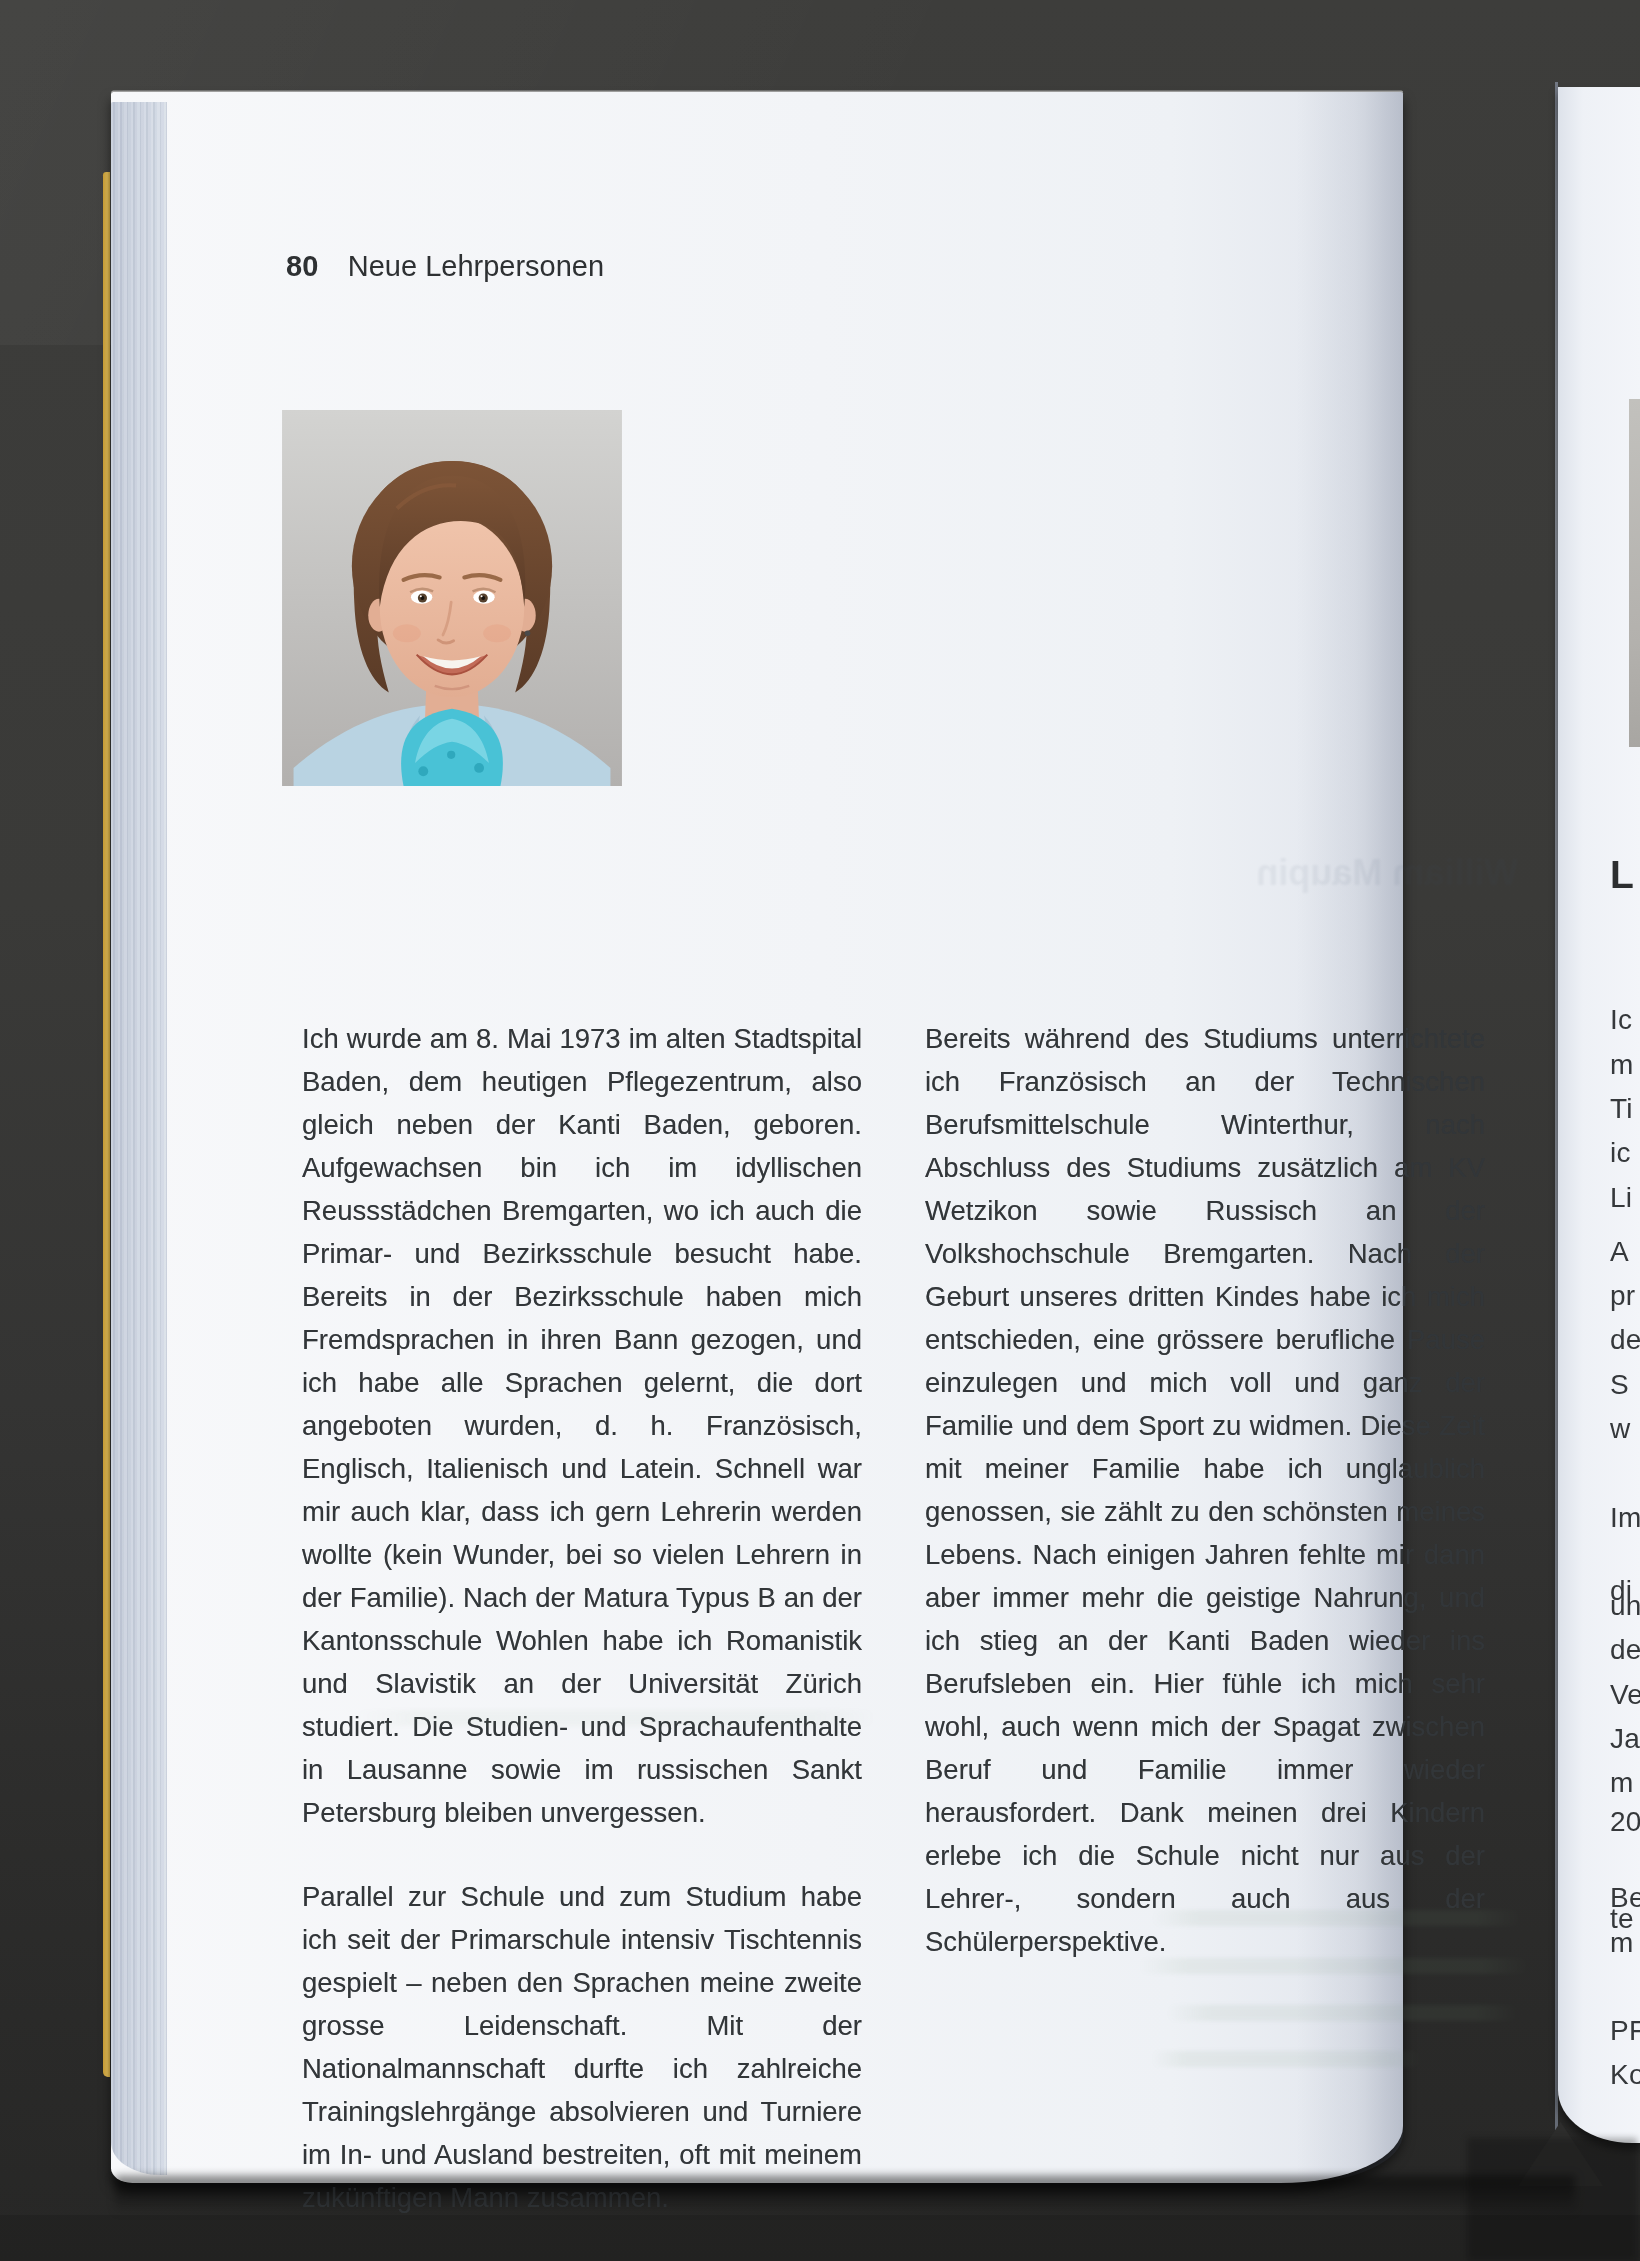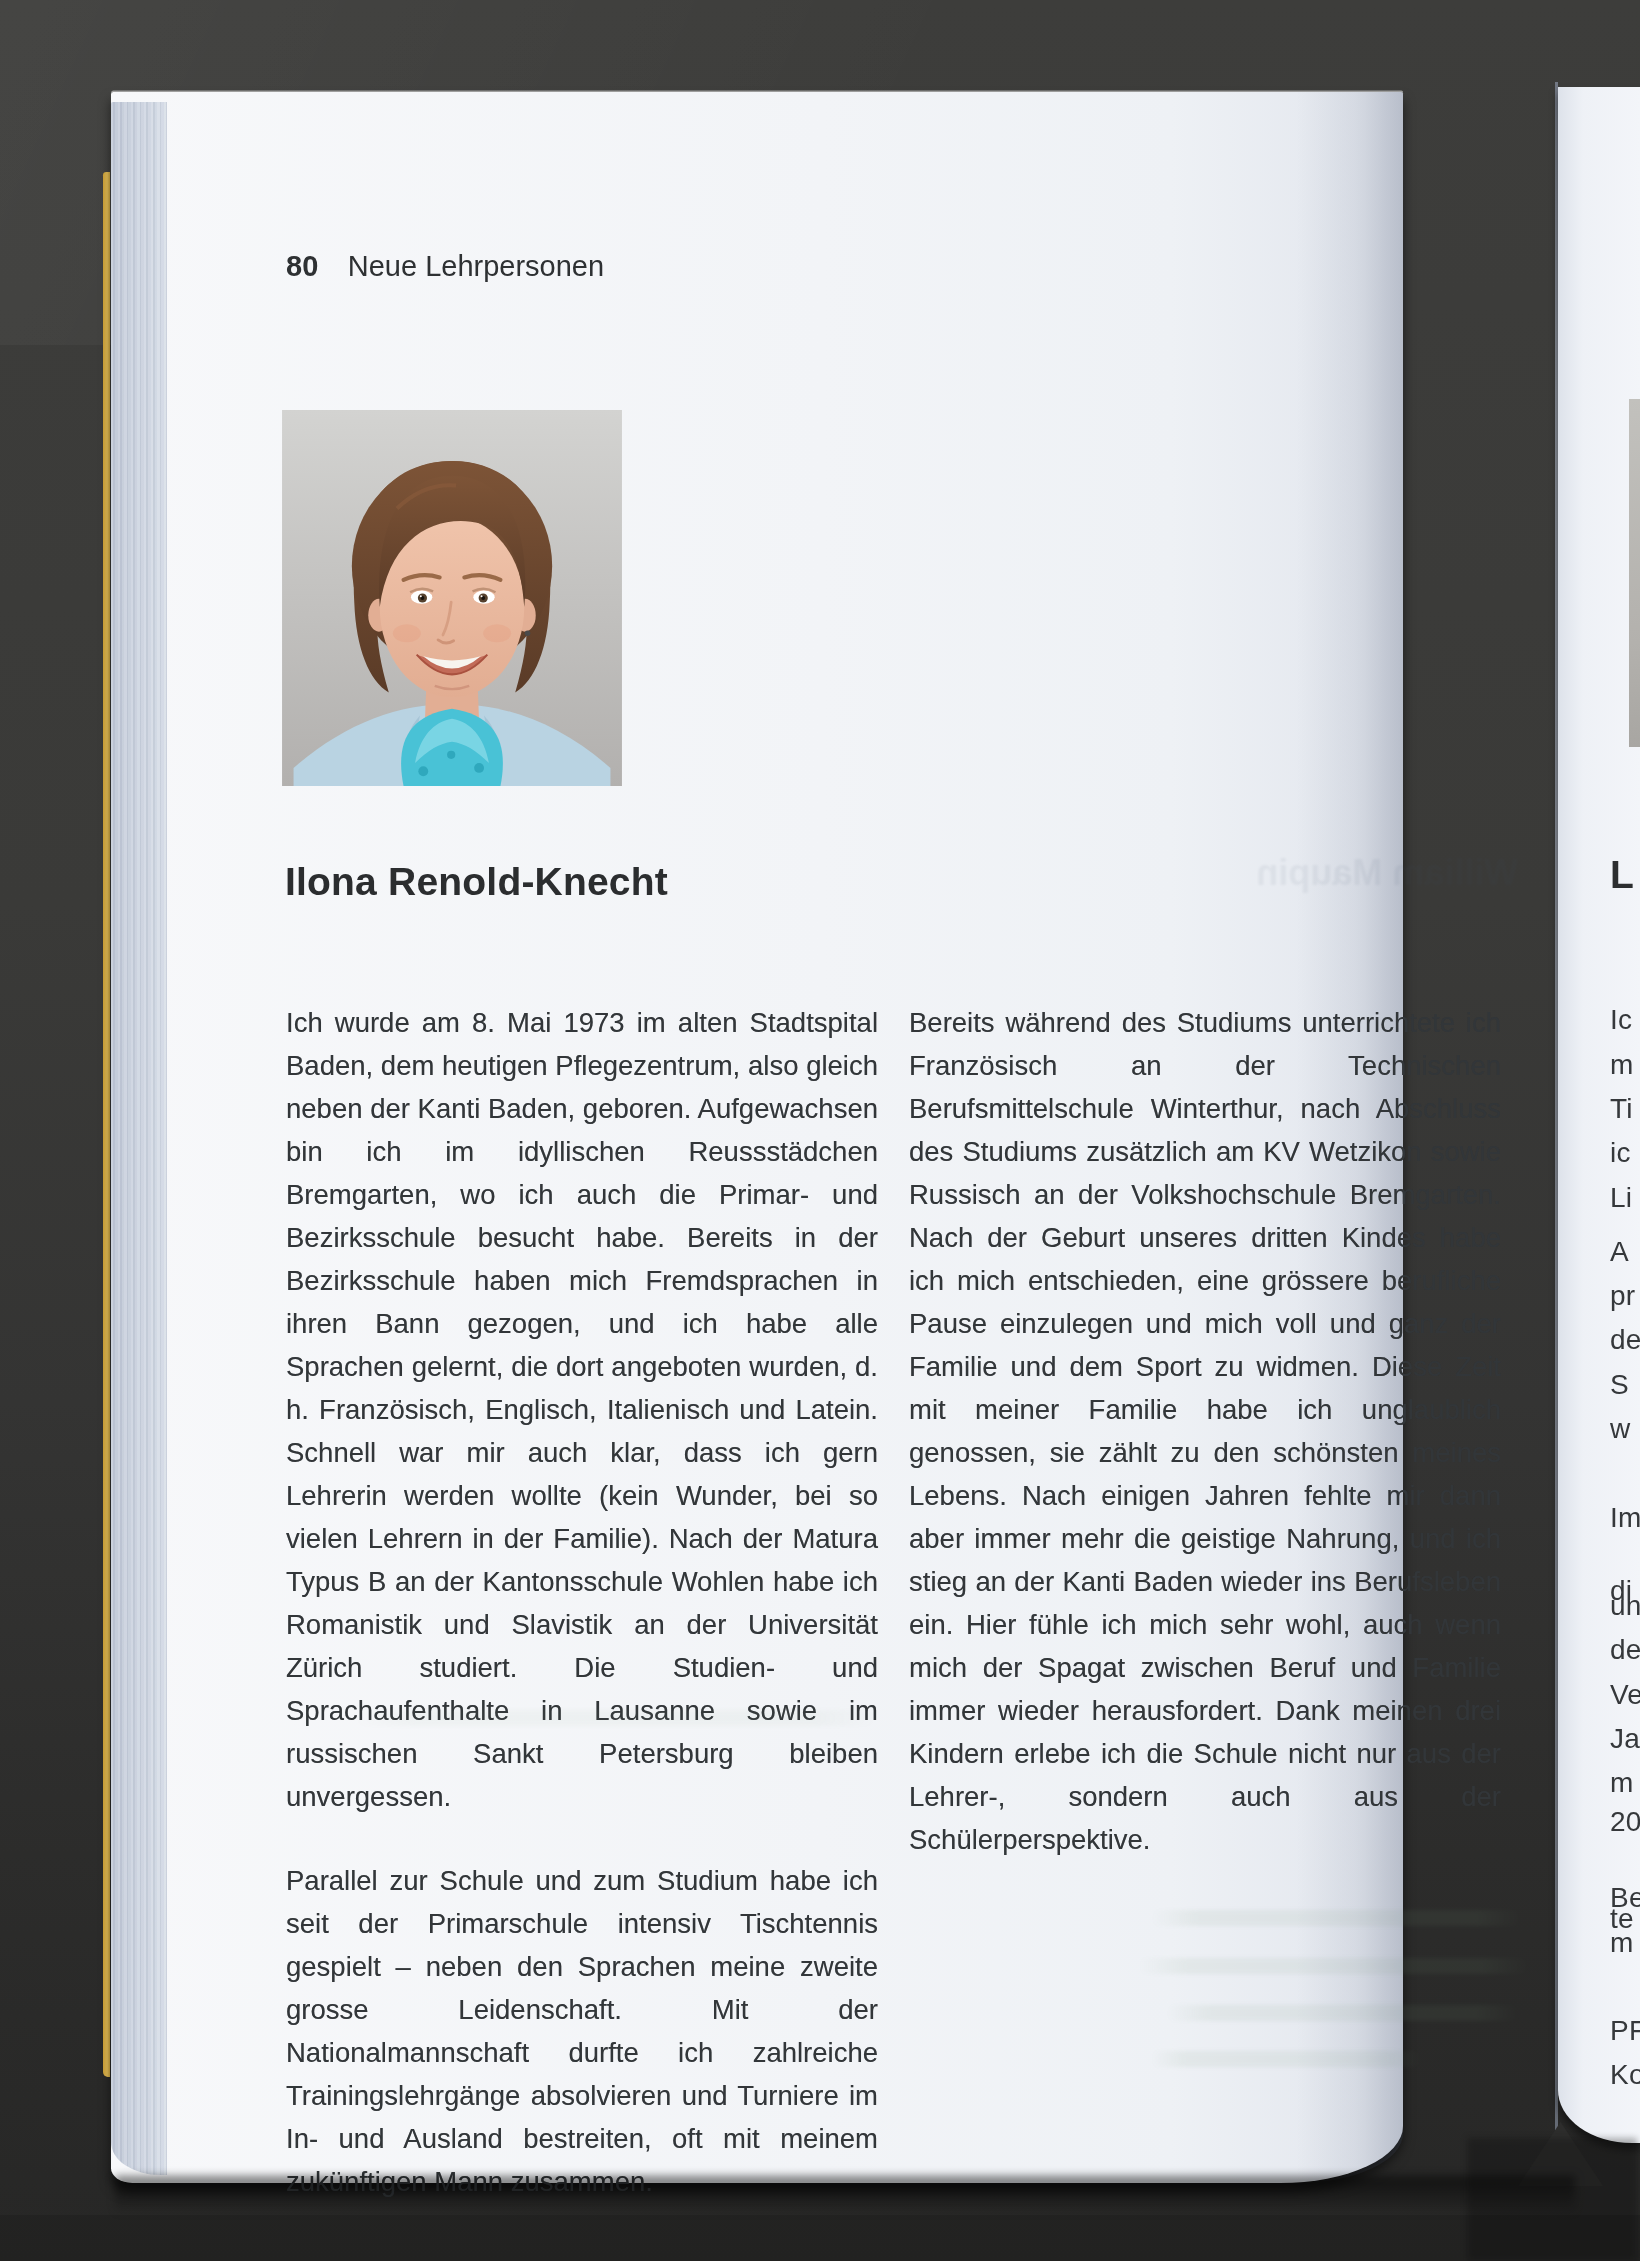--- a/index.html
+++ b/index.html
@@ -98,21 +98,21 @@
   .name{
     position:absolute;left:174px;top:768px;
     font-size:39px;font-weight:bold;color:#2b2d2f;letter-spacing:0.2px;
   }
   .col{
     position:absolute;top:909px;width:592px;
     font-size:27.5px;line-height:43px;color:#323639;
     text-align:justify;
     text-shadow:0 0 0.6px rgba(50,54,57,0.45);
   }
-  .col p{margin:0;}
+  .col p{margin:16px;}
   .col p + p{margin-top:41px;}
   .col-1{left:175px;}
   .col-2{left:798px;}
   
   .ghost-heading{
     position:absolute;left:1030px;top:760px;width:377px;
     font-size:36px;font-weight:bold;color:#44546b;
     transform:scaleX(-1);
     opacity:0.07;filter:blur(1.2px);
     text-align:left;white-space:nowrap;
@@ -200,21 +200,20 @@
         <ellipse cx="152" cy="272" rx="17" ry="11" fill="#e59d80" opacity="0.38"></ellipse>
         <ellipse cx="262" cy="272" rx="17" ry="11" fill="#e59d80" opacity="0.38"></ellipse>
 
         <path d="M164,298 Q207,346 250,298 Q207,314 164,298 Z" fill="#c26b58"></path>
         <path d="M172,300 Q207,330 242,300 Q207,310 172,300 Z" fill="#f7f4ef"></path>
         <path d="M164,298 Q207,346 250,298" stroke="#a9513f" stroke-width="2.5" fill="none"></path>
         <path d="M186,336 Q207,344 228,336" stroke="#c98a74" stroke-width="3" fill="none" opacity="0.7"></path>
       </svg>
     </div>
 
-    <div class="name">Ilona Renold-Knecht</div>
 
     <div class="col col-1">
       <p>Ich wurde am 8. Mai 1973 im alten Stadtspital Baden, dem heutigen Pflegezentrum, also gleich neben der Kanti Baden, geboren. Aufgewachsen bin ich im idyllischen Reussstädchen Bremgarten, wo ich auch die Primar- und Bezirksschule besucht habe. Bereits in der Bezirksschule haben mich Fremdsprachen in ihren Bann gezogen, und ich habe alle Sprachen gelernt, die dort angeboten wurden, d. h. Französisch, Englisch, Italienisch und Latein. Schnell war mir auch klar, dass ich gern Lehrerin werden wollte (kein Wunder, bei so vielen Lehrern in der Familie). Nach der Matura Typus B an der Kantonsschule Wohlen habe ich Romanistik und Slavistik an der Universität Zürich studiert. Die Studien- und Sprachaufenthalte in Lausanne sowie im russischen Sankt Petersburg bleiben unvergessen.</p>
       <p>Parallel zur Schule und zum Studium habe ich seit der Primarschule intensiv Tischtennis gespielt – neben den Sprachen meine zweite grosse Leidenschaft. Mit der Nationalmannschaft durfte ich zahlreiche Trainingslehrgänge absolvieren und Turniere im In- und Ausland bestreiten, oft mit meinem zukünftigen Mann zusammen.</p>
     </div>
     <div class="col col-2">
       <p>Bereits während des Studiums unterrichtete ich Französisch an der Technischen Berufsmittelschule Winterthur, nach Abschluss des Studiums zusätzlich am KV Wetzikon sowie Russisch an der Volkshochschule Bremgarten. Nach der Geburt unseres dritten Kindes habe ich mich entschieden, eine grössere berufliche Pause einzulegen und mich voll und ganz der Familie und dem Sport zu widmen. Diese Zeit mit meiner Familie habe ich unglaublich genossen, sie zählt zu den schönsten meines Lebens. Nach einigen Jahren fehlte mir dann aber immer mehr die geistige Nahrung, und ich stieg an der Kanti Baden wieder ins Berufsleben ein. Hier fühle ich mich sehr wohl, auch wenn mich der Spagat zwischen Beruf und Familie immer wieder herausfordert. Dank meinen drei Kindern erlebe ich die Schule nicht nur aus der Lehrer-, sondern auch aus der Schülerperspektive.</p>
     </div>
 
     <div class="ghost-heading">William Maupin</div>

